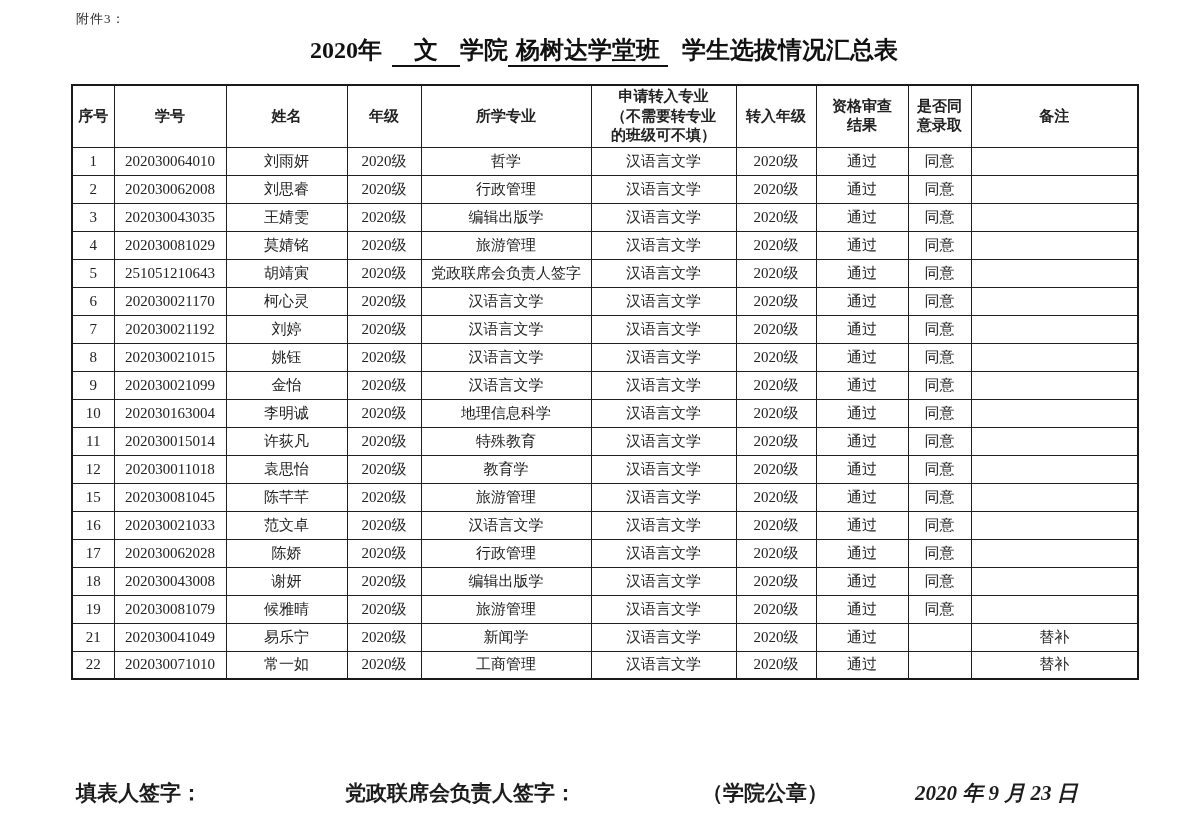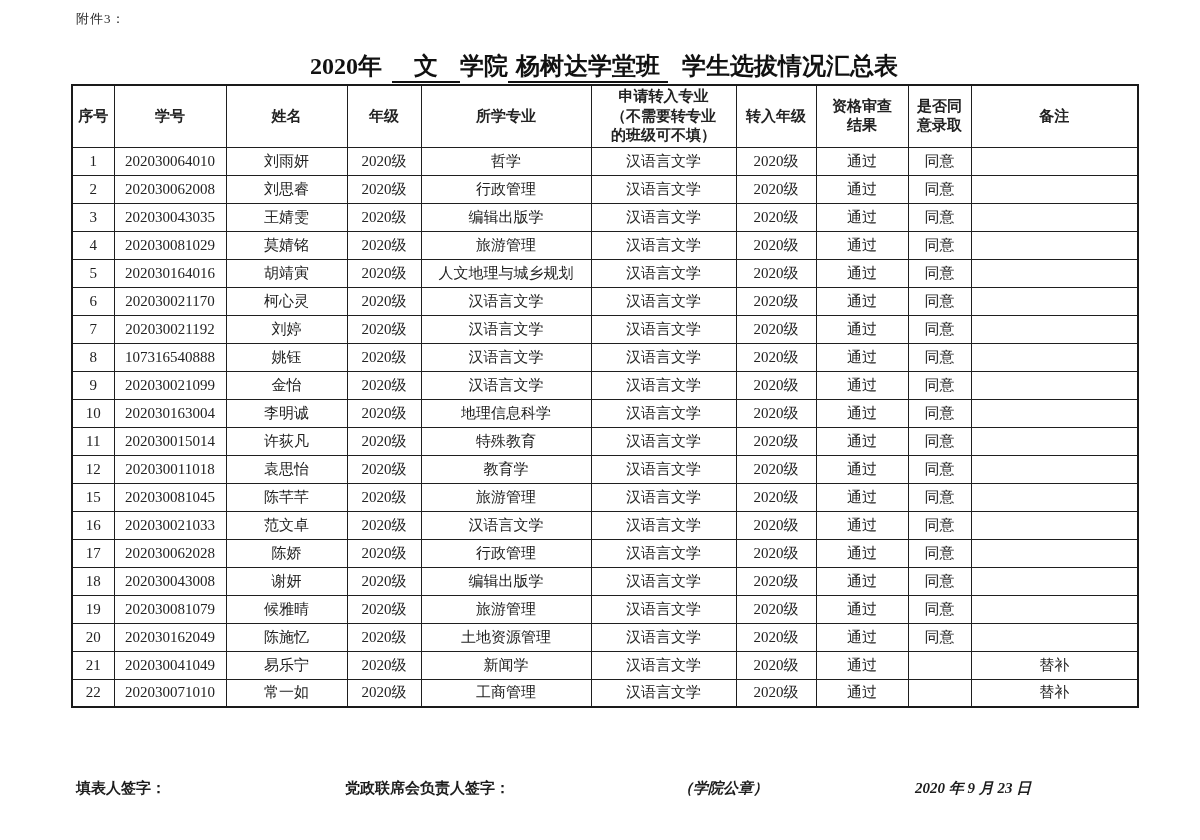--- a/index.html
+++ b/index.html
@@ -26,21 +26,21 @@
   .doc-title {
     position: absolute;
     left: 71px; top: 34px;
     width: 1066px;
     text-align: center;
     font-size: 24px;
     font-weight: bold;
     color: #111;
     white-space: nowrap;
   }
-  .doc-title .seg { display: inline-block; margin-top: 16px; }
+  .doc-title .seg { display: inline-block; }
   .doc-title .blank {
     display: inline-block;
     border-bottom: 2.5px solid #111;
     line-height: 1.15;
   }
   .doc-title .blank-college { padding: 0 22px; margin-left: 10px; }
   .doc-title .blank-class  { padding: 0 8px;  margin-left: 0; margin-right: 6px; }
   .doc-title .tail { margin-left: 8px; }
 
   table.summary {
@@ -65,28 +65,28 @@
     font-weight: bold;
     white-space: pre-line;
     line-height: 1.3;
   }
   table.summary tbody tr { height: 28px; }
   table.summary td { white-space: nowrap; }
 
   .footer-line {
     position: absolute;
     top: 779px;
-    font-size: 15px;
+    font-size: 21px;
     font-weight: bold;
     color: #1c1c1c;
     white-space: nowrap;
   }
   .f-filler { left: 76px; }
   .f-leader { left: 345px; }
-  .f-seal   { left: 678px; font-style: italic; }
+  .f-seal   { left: 702px; }
   .f-date   { left: 915px; font-family: "Liberation Serif", "DejaVu Serif", serif; font-style: italic; }
 </style>
 </head>
 <body>
 
 <div class="page">
 
   <div class="attachment">附件3：</div>
 
   <div class="doc-title">
@@ -168,24 +168,24 @@
     <td>2020级</td>
     <td>旅游管理</td>
     <td>汉语言文学</td>
     <td>2020级</td>
     <td>通过</td>
     <td>同意</td>
     <td></td>
   </tr>
         <tr>
     <td>5</td>
-    <td>202030164016</td>
+    <td>251051210643</td>
     <td>胡靖寅</td>
     <td>2020级</td>
-    <td>人文地理与城乡规划</td>
+    <td>党政联席会负责人签字</td>
     <td>汉语言文学</td>
     <td>2020级</td>
     <td>通过</td>
     <td>同意</td>
     <td></td>
   </tr>
         <tr>
     <td>6</td>
     <td>202030021170</td>
     <td>柯心灵</td>
@@ -204,21 +204,21 @@
     <td>2020级</td>
     <td>汉语言文学</td>
     <td>汉语言文学</td>
     <td>2020级</td>
     <td>通过</td>
     <td>同意</td>
     <td></td>
   </tr>
         <tr>
     <td>8</td>
-    <td>107316540888</td>
+    <td>202030021015</td>
     <td>姚钰</td>
     <td>2020级</td>
     <td>汉语言文学</td>
     <td>汉语言文学</td>
     <td>2020级</td>
     <td>通过</td>
     <td>同意</td>
     <td></td>
   </tr>
         <tr>
@@ -316,32 +316,20 @@
     <td>通过</td>
     <td>同意</td>
     <td></td>
   </tr>
         <tr>
     <td>19</td>
     <td>202030081079</td>
     <td>候雅晴</td>
     <td>2020级</td>
     <td>旅游管理</td>
-    <td>汉语言文学</td>
-    <td>2020级</td>
-    <td>通过</td>
-    <td>同意</td>
-    <td></td>
-  </tr>
-        <tr>
-    <td>20</td>
-    <td>202030162049</td>
-    <td>陈施忆</td>
-    <td>2020级</td>
-    <td>土地资源管理</td>
     <td>汉语言文学</td>
     <td>2020级</td>
     <td>通过</td>
     <td>同意</td>
     <td></td>
   </tr>
         <tr>
     <td>21</td>
     <td>202030041049</td>
     <td>易乐宁</td>

